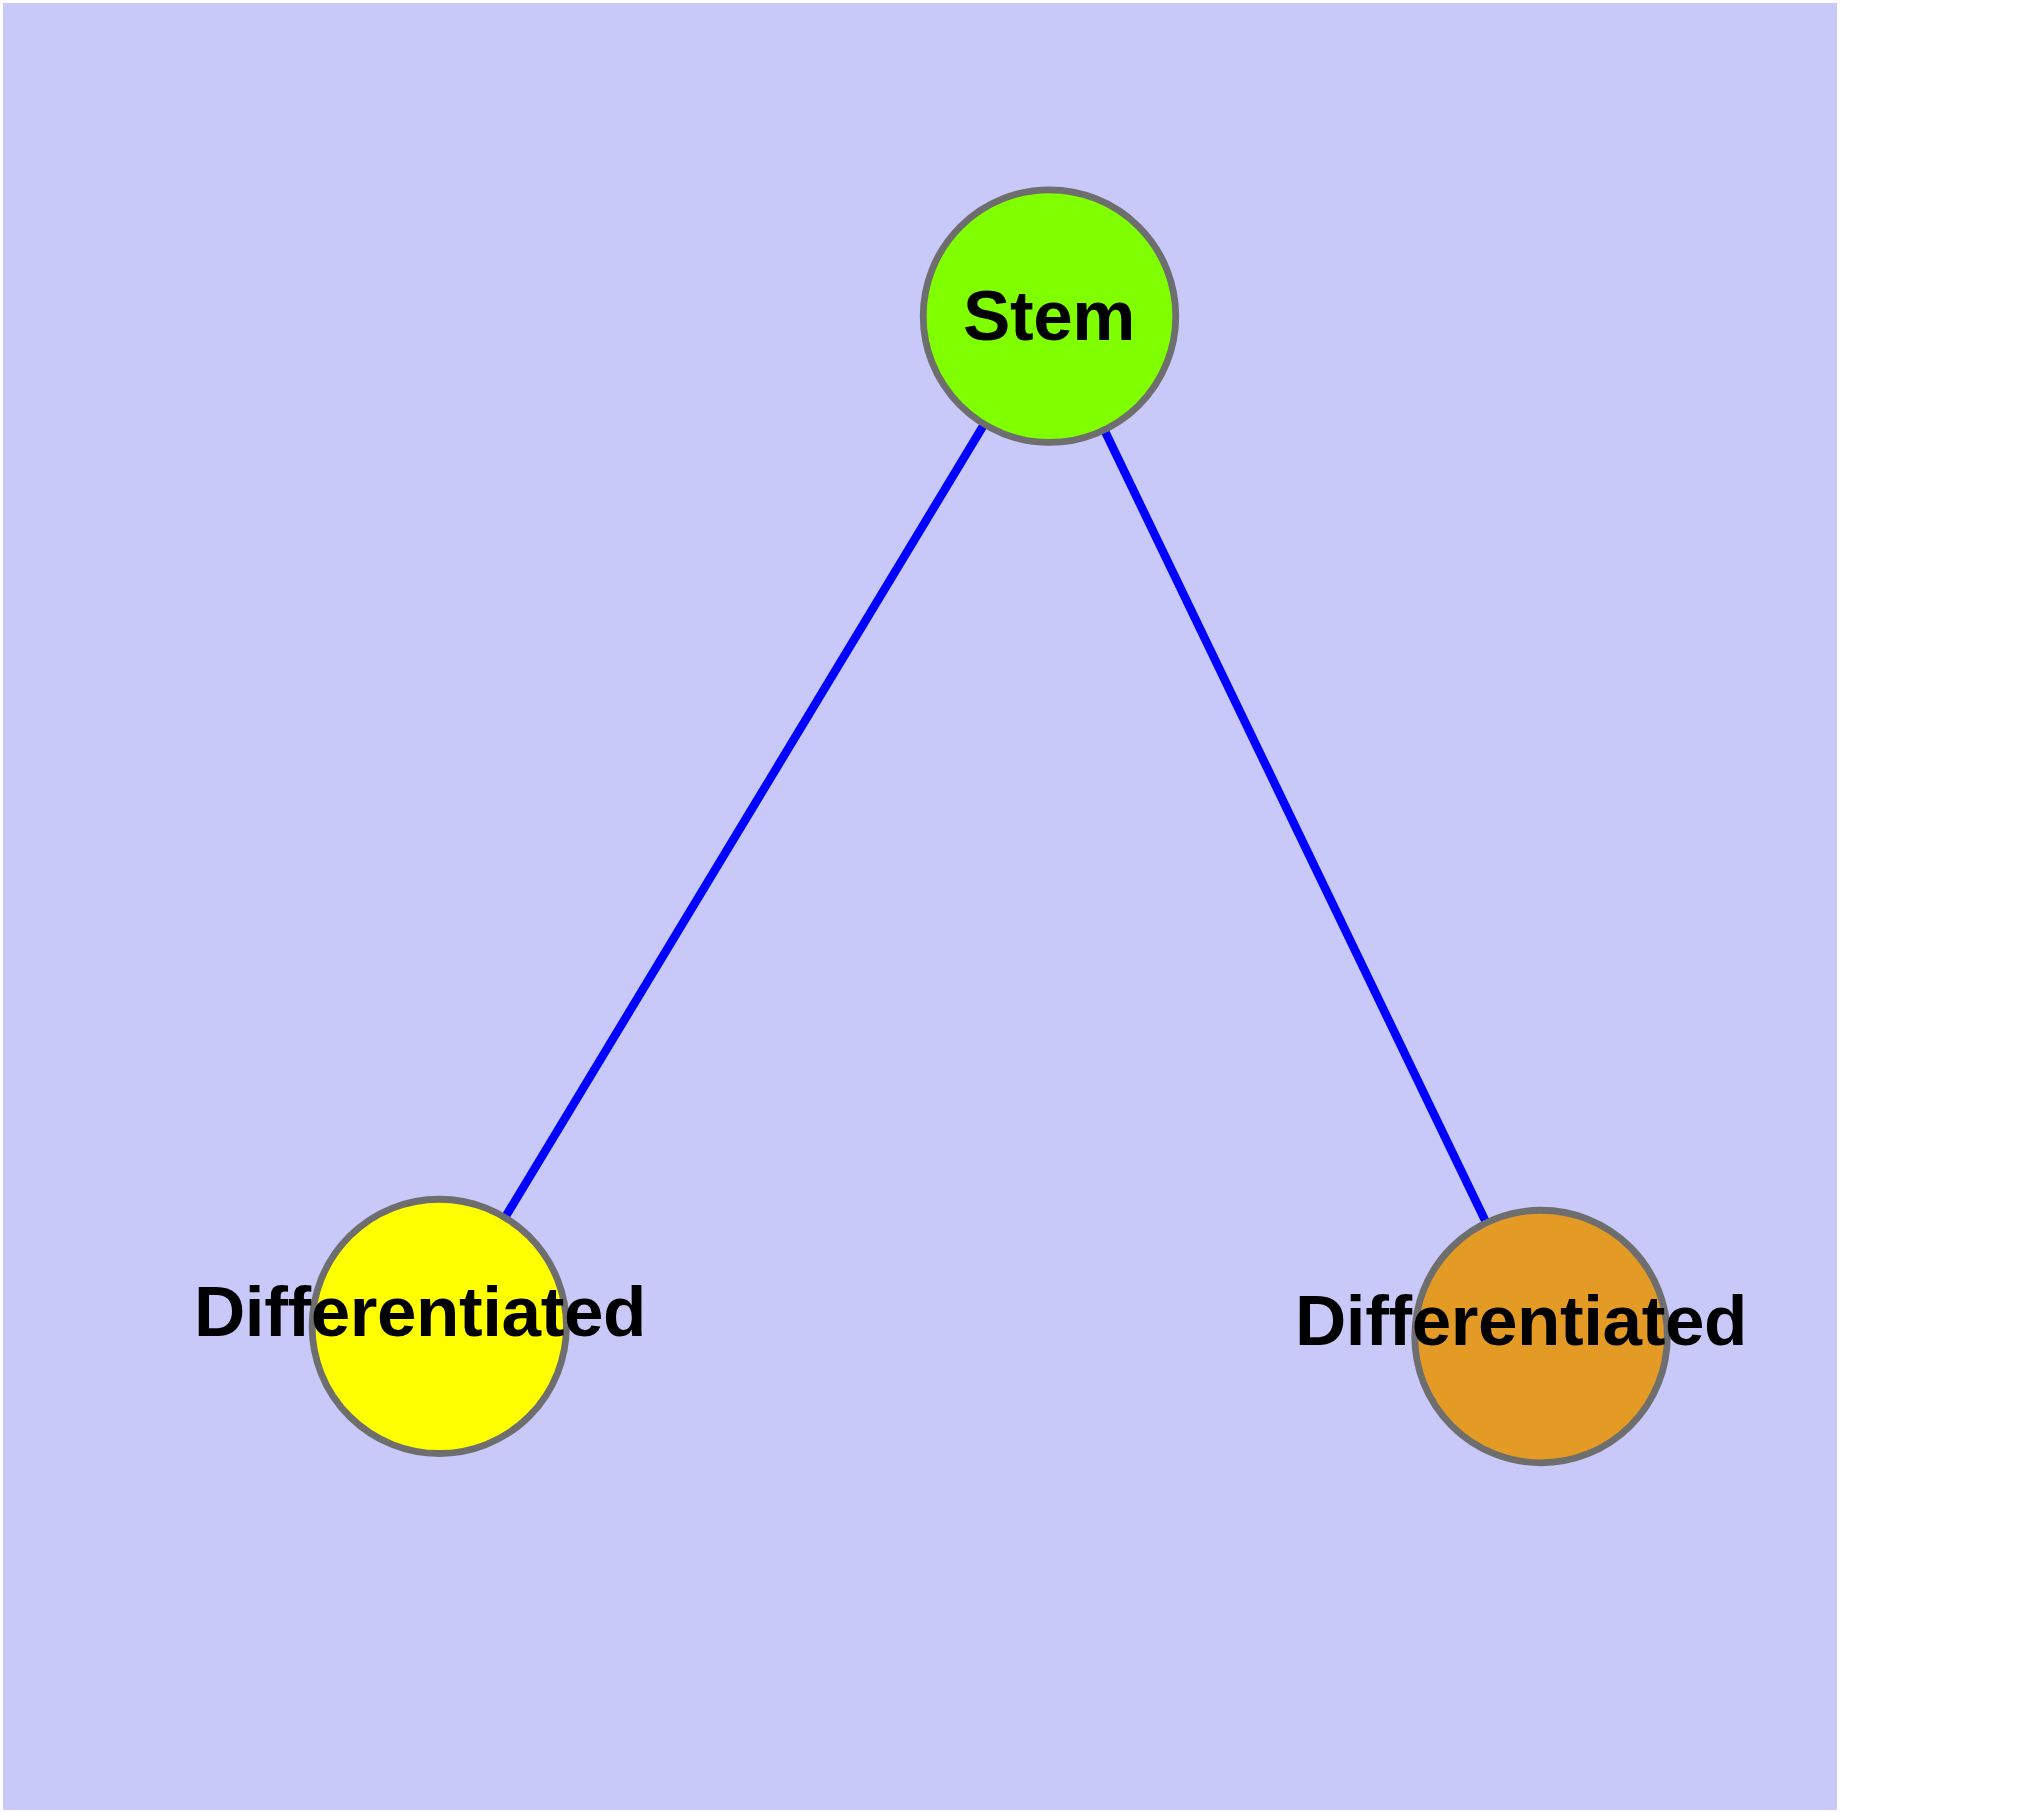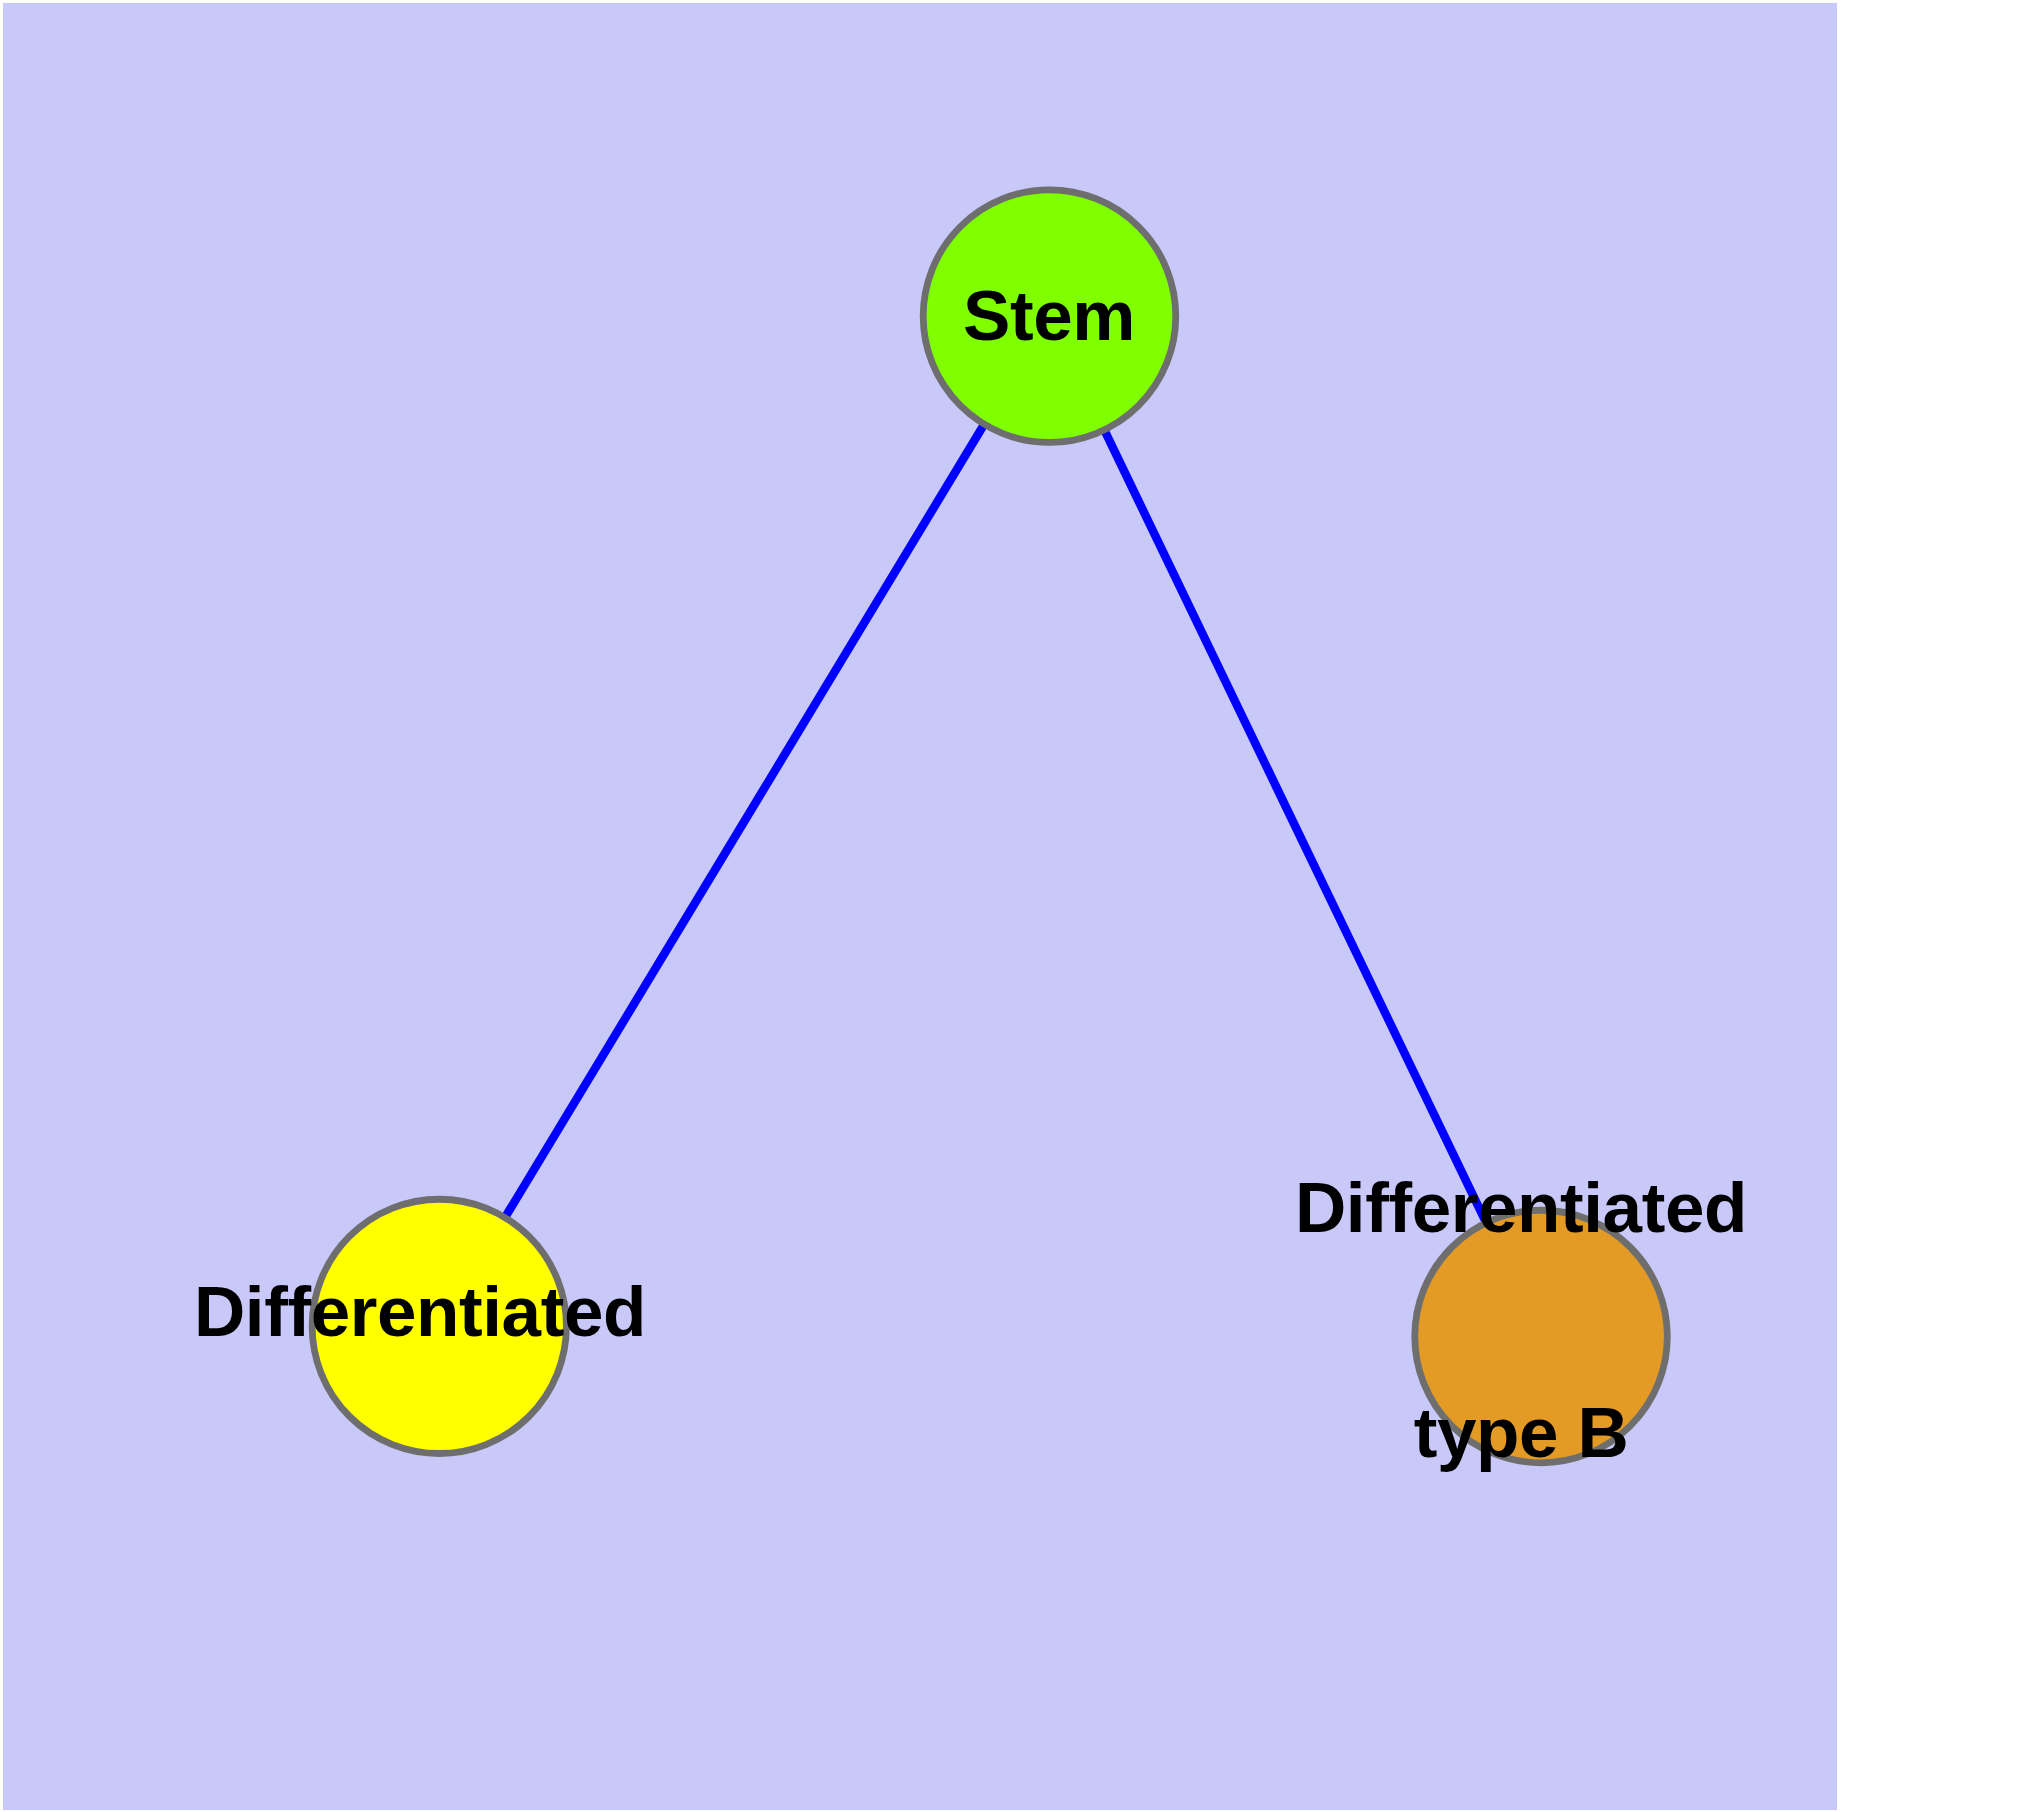--- a/index.html
+++ b/index.html
@@ -73,17 +73,16 @@
   </svg>
 
   <div class="node-label single" style="left:1049px; top:316px;">Stem</div>
 
   <div class="node-label double" style="left:420px; top:1311px;">
     <div>Differentiated</div>
   </div>
 
   <div class="node-label double" style="left:1521px; top:1320px;">
     <div>Differentiated</div>
-    <div>type B</div>
   </div>
 
 </div>
 
 
 </body></html>

